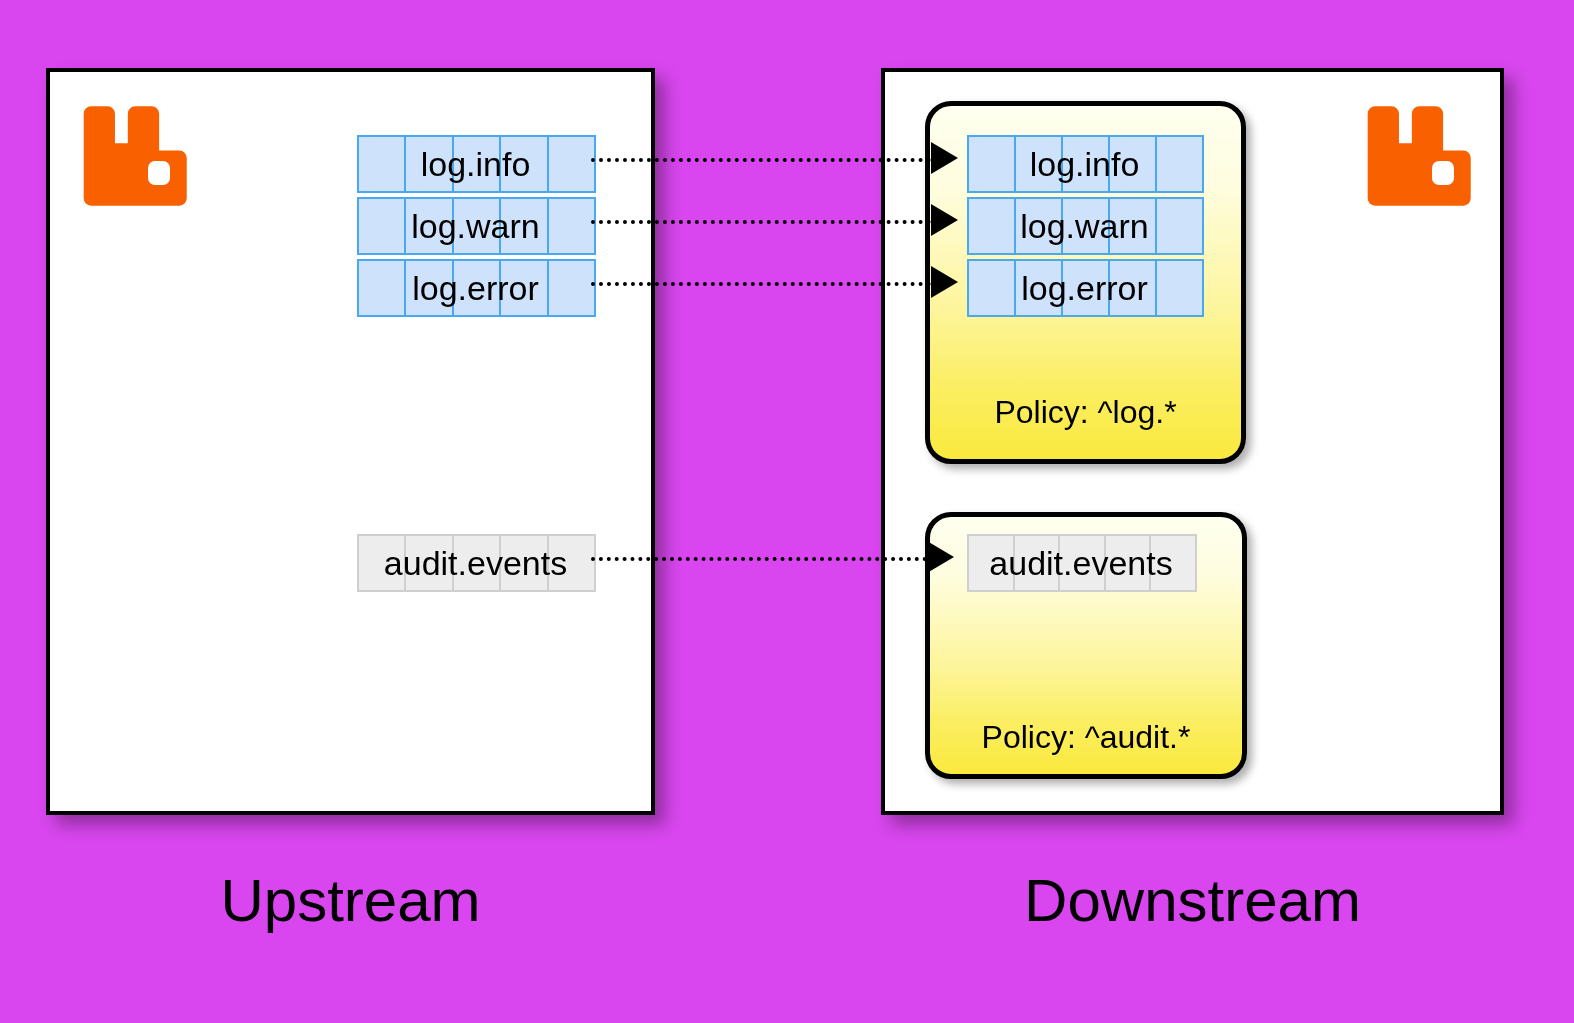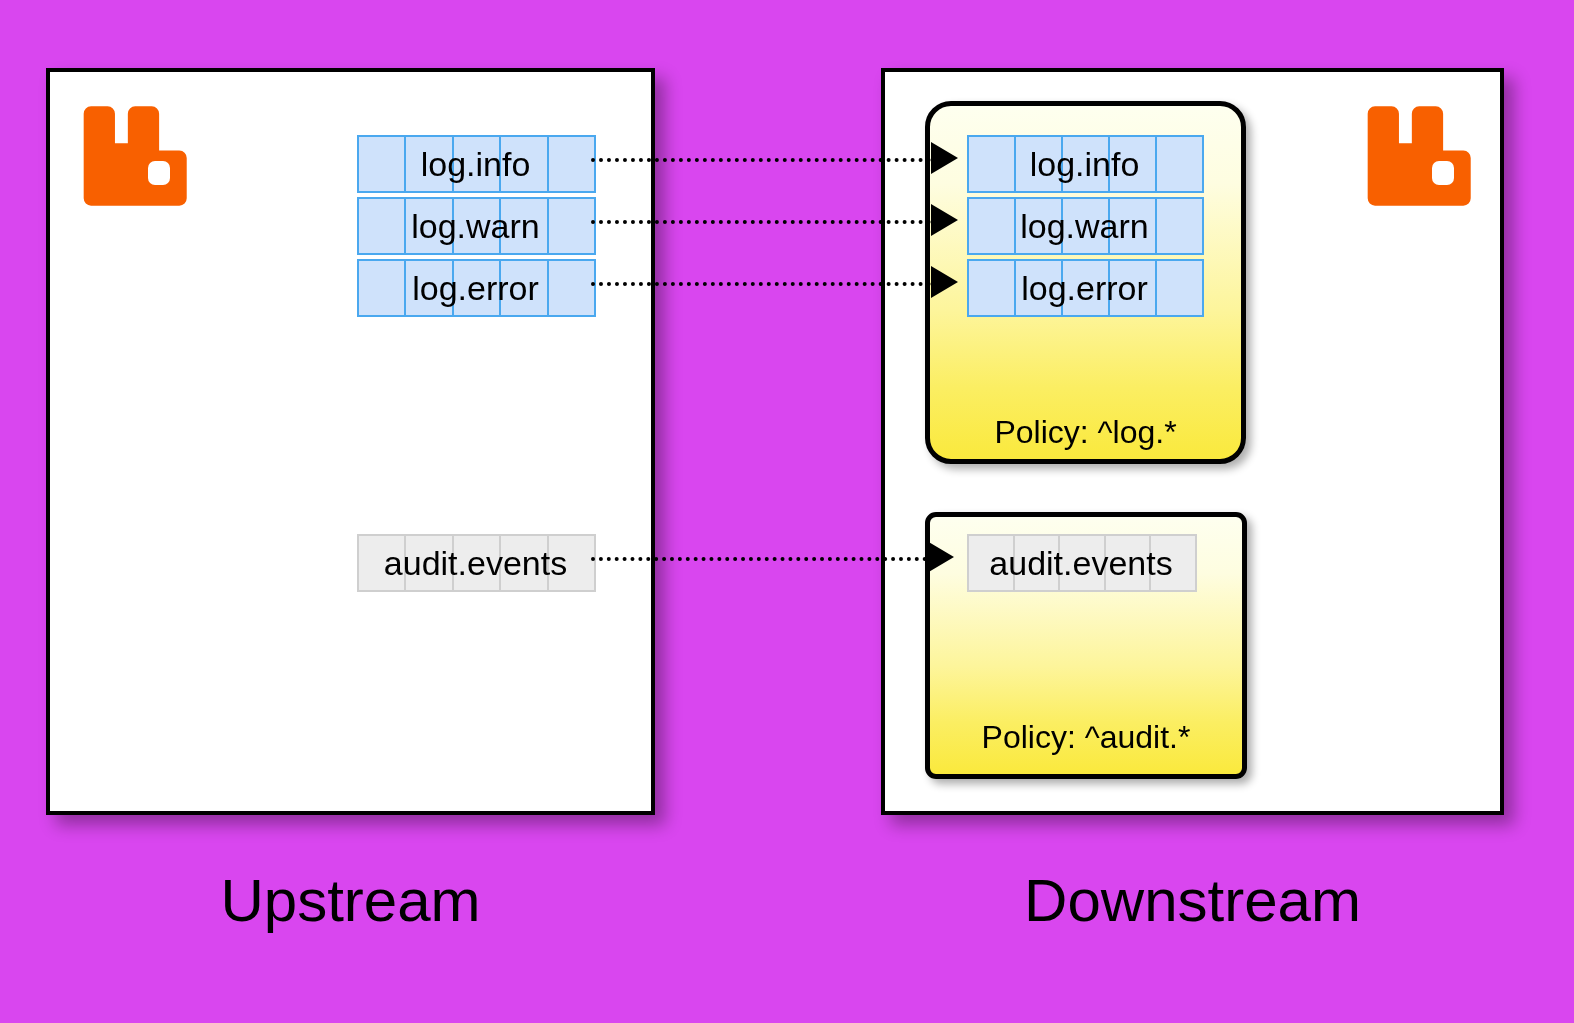--- a/index.html
+++ b/index.html
@@ -110,21 +110,21 @@
   #policy-audit { left: 921px; top: 508px; width: 322px; height: 267px; }
 
   .policy-caption {
     position: absolute;
     left: 0; right: 0;
     text-align: center;
     font-size: 32px;
     color: #000000;
     white-space: nowrap;
   }
-  #policy-log .policy-caption   { bottom: 8px; }
+  #policy-log .policy-caption   { bottom: 28px; }
   #policy-audit .policy-caption { bottom: 18px; }
 
   
   .link {
     position: absolute;
     height: 0;
     border-top: 4px dotted #000000;
   }
   #link-info  { left: 591px; top: 158px; width: 348px; }
   #link-warn  { left: 591px; top: 220px; width: 348px; }
@@ -198,21 +198,21 @@
 
     <svg class="rabbit-logo" id="logo-downstream" viewBox="0 0 110 110" style="left:479px;top:27px;">
       <path d="M12 8 h18 a8 8 0 0 1 8 8 v32 h14 v-32 a8 8 0 0 1 8 -8 h18 a8 8 0 0 1 8 8 v40 h22 a8 8 0 0 1 8 8 v44 a8 8 0 0 1 -8 8 h-96 a8 8 0 0 1 -8 -8 v-92 a8 8 0 0 1 8 -8 z" fill="#f86000" transform="scale(0.92)"></path>
       <rect x="68" y="62" width="22" height="24" rx="7" fill="#ffffff"></rect>
     </svg>
 
     <div class="policy-box" id="policy-log" style="left:40px;top:29px;">
       <div class="policy-caption">Policy: ^log.*</div>
     </div>
 
-    <div class="policy-box" id="policy-audit" style="left:40px;top:440px;border-radius:11px;">
+    <div class="policy-box" id="policy-audit" style="left:40px;top:440px;">
       <div class="policy-caption">Policy: ^audit.*</div>
     </div>
 
     <div class="queue blue" id="q-dn-info" style="left:82px;top:63px;">
       <div class="cell"></div>
       <div class="cell"></div>
       <div class="cell"></div>
       <div class="cell"></div>
       <div class="cell"></div>
       <div class="label">log.info</div>

